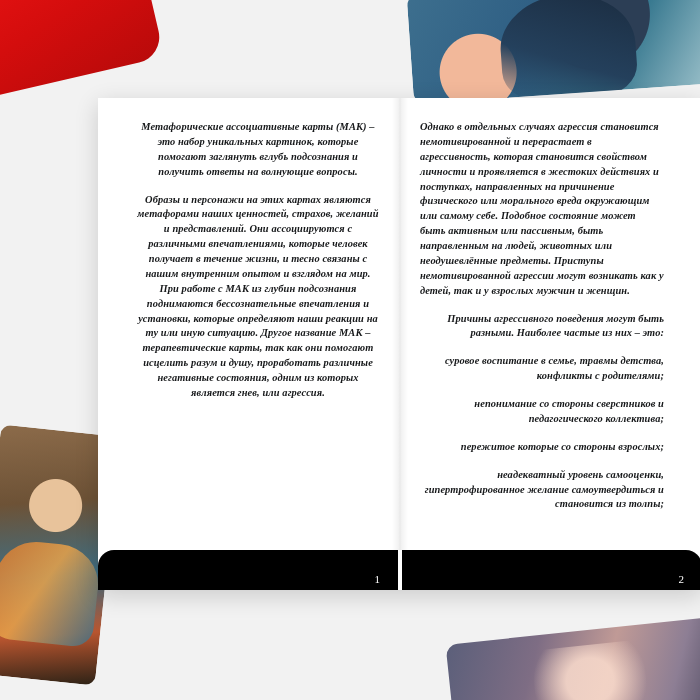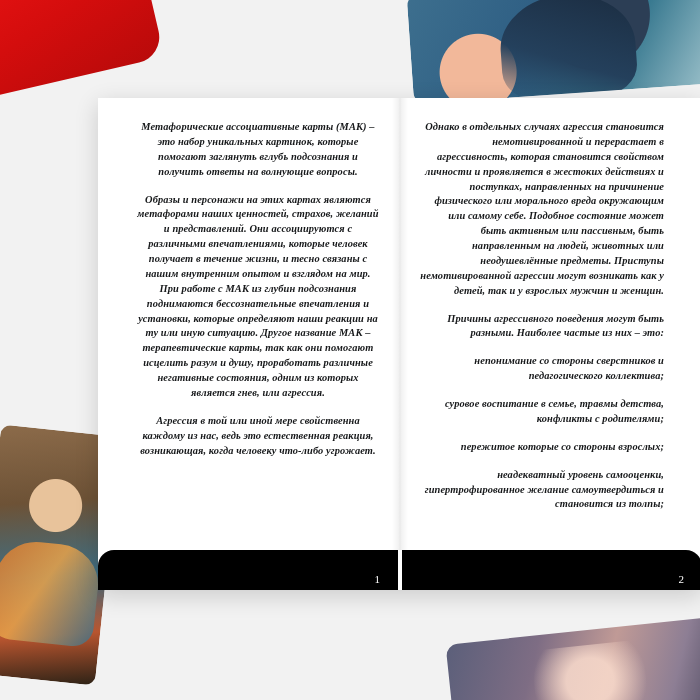--- a/index.html
+++ b/index.html
@@ -138,21 +138,21 @@
     margin: 0 0 13px 0;
     font-size: 10.4px;
     line-height: 1.43;
     font-style: italic;
     font-weight: bold;
     color: #16181a;
     text-align: center;
     letter-spacing: .1px;
   }
   .page.right p {
-    text-align: right;
+    text-align: left;
   }
   .page.right p.left-align {
     text-align: right;
   }
 
   
   .footer {
     height: 40px;
     display: flex;
     position: relative;
@@ -189,28 +189,27 @@
 <div class="bg-card card-left"></div>
 <div class="bg-card card-bottomright"></div>
 
 <div class="booklet">
   <div class="pages">
     <div class="gutter"></div>
 
     <div class="page left">
       <p>Метафорические ассоциативные карты (МАК) – это набор уникальных картинок, которые помогают заглянуть вглубь подсознания и получить ответы на волнующие вопросы.</p>
       <p>Образы и персонажи на этих картах являются метафорами наших ценностей, страхов, желаний и представлений. Они ассоциируются с различными впечатлениями, которые человек получает в течение жизни, и тесно связаны с нашим внутренним опытом и взглядом на мир. При работе с МАК из глубин подсознания поднимаются бессознательные впечатления и установки, которые определяют наши реакции на ту или иную ситуацию. Другое название МАК – терапевтические карты, так как они помогают исцелить разум и душу, проработать различные негативные состояния, одним из которых является гнев, или агрессия.</p>
-      <p>Агрессия в той или иной мере свойственна каждому из нас, ведь это естественная реакция, возникающая, когда человеку что-либо угрожает.</p>
     </div>
 
     <div class="page right">
       <p>Однако в отдельных случаях агрессия становится немотивированной и перерастает в агрессивность, которая становится свойством личности и проявляется в жестоких действиях и поступках, направленных на причинение физического или морального вреда окружающим или самому себе. Подобное состояние может быть активным или пассивным, быть направленным на людей, животных или неодушевлённые предметы. Приступы немотивированной агрессии могут возникать как у детей, так и у взрослых мужчин и женщин.</p>
       <p class="left-align">Причины агрессивного поведения могут быть разными. Наиболее частые из них – это:</p>
+      <p class="left-align">суровое воспитание в семье, травмы детства, конфликты с родителями;</p>
       <p class="left-align">непонимание со стороны сверстников и педагогического коллектива;</p>
-      <p class="left-align">суровое воспитание в семье, травмы детства, конфликты с родителями;</p>
       <p class="left-align">пережитое которые со стороны взрослых;</p>
       <p class="left-align">неадекватный уровень самооценки, гипертрофированное желание самоутвердиться и становится из толпы;</p>
     </div>
   </div>
 
   <div class="footer">
     <div class="bar left">
       <span class="num">1</span>
     </div>
     <div class="bar right">

